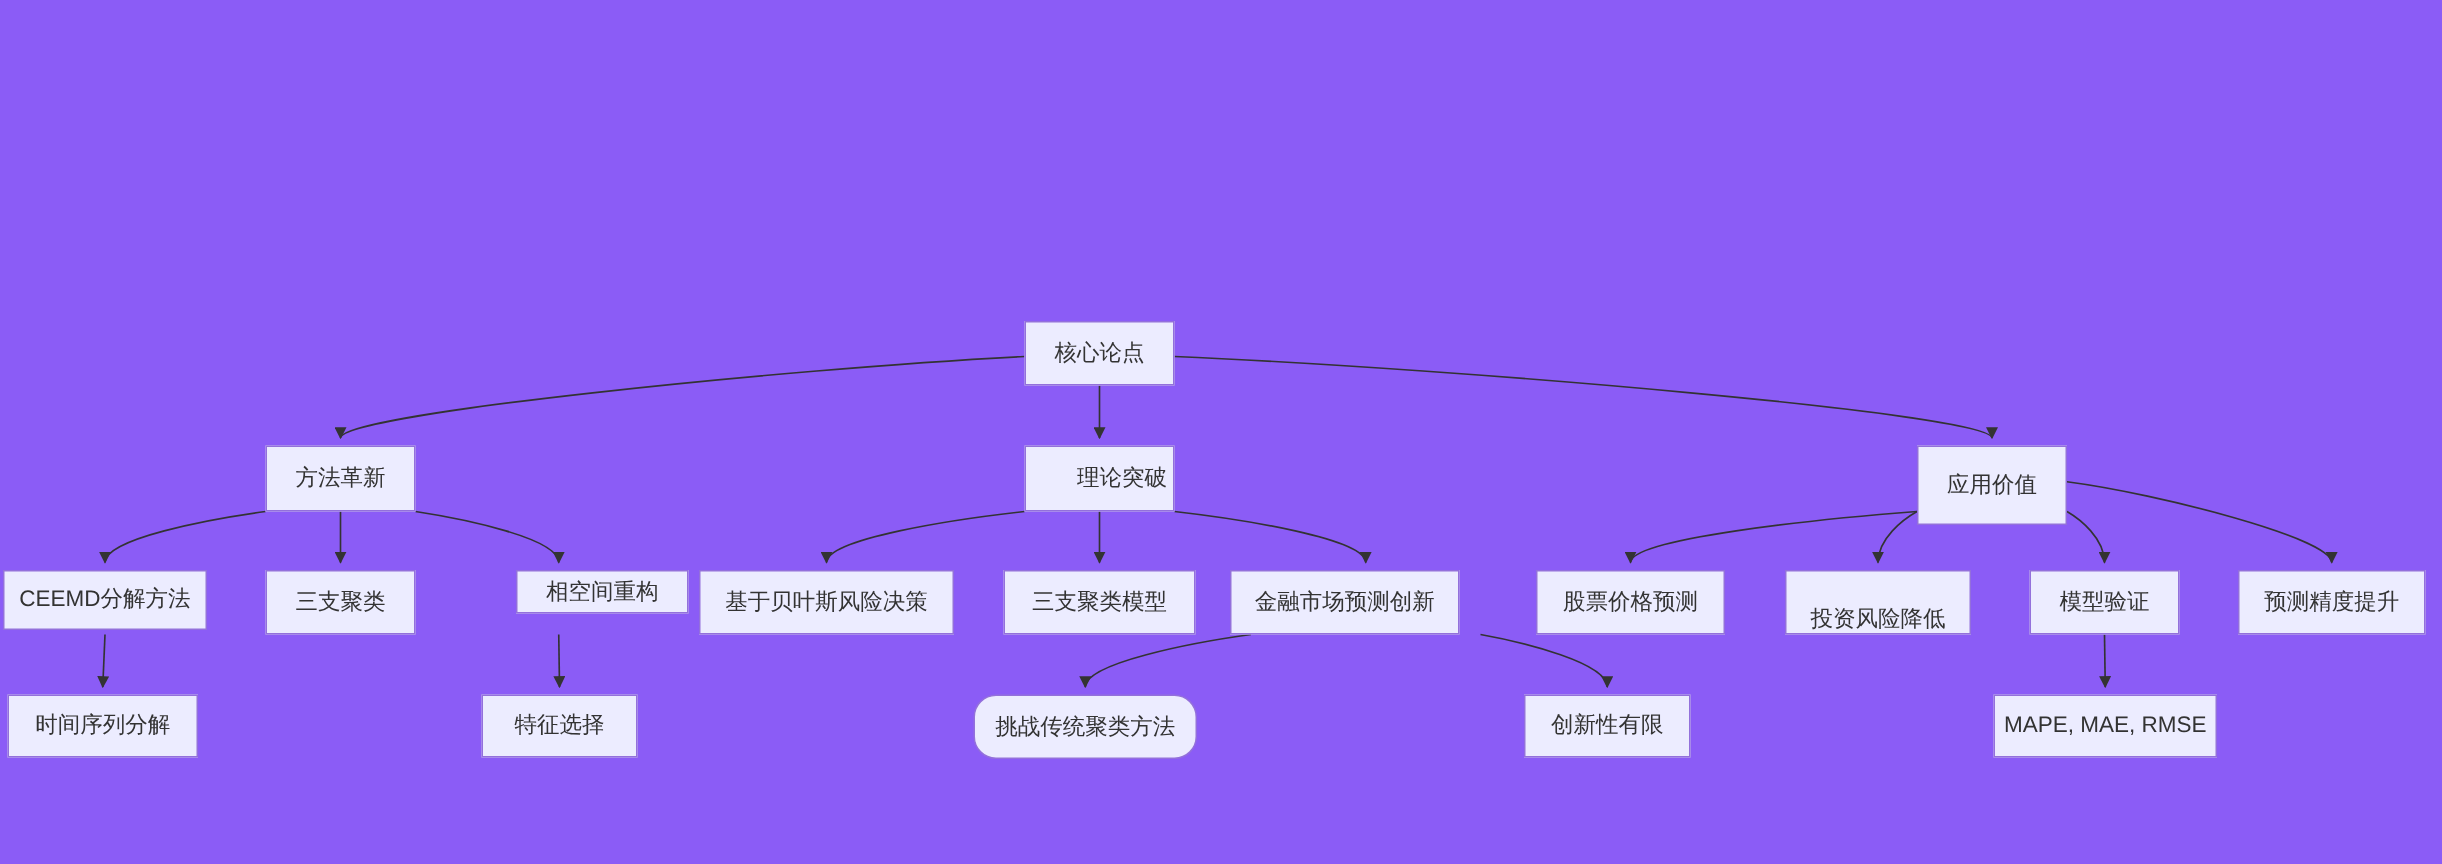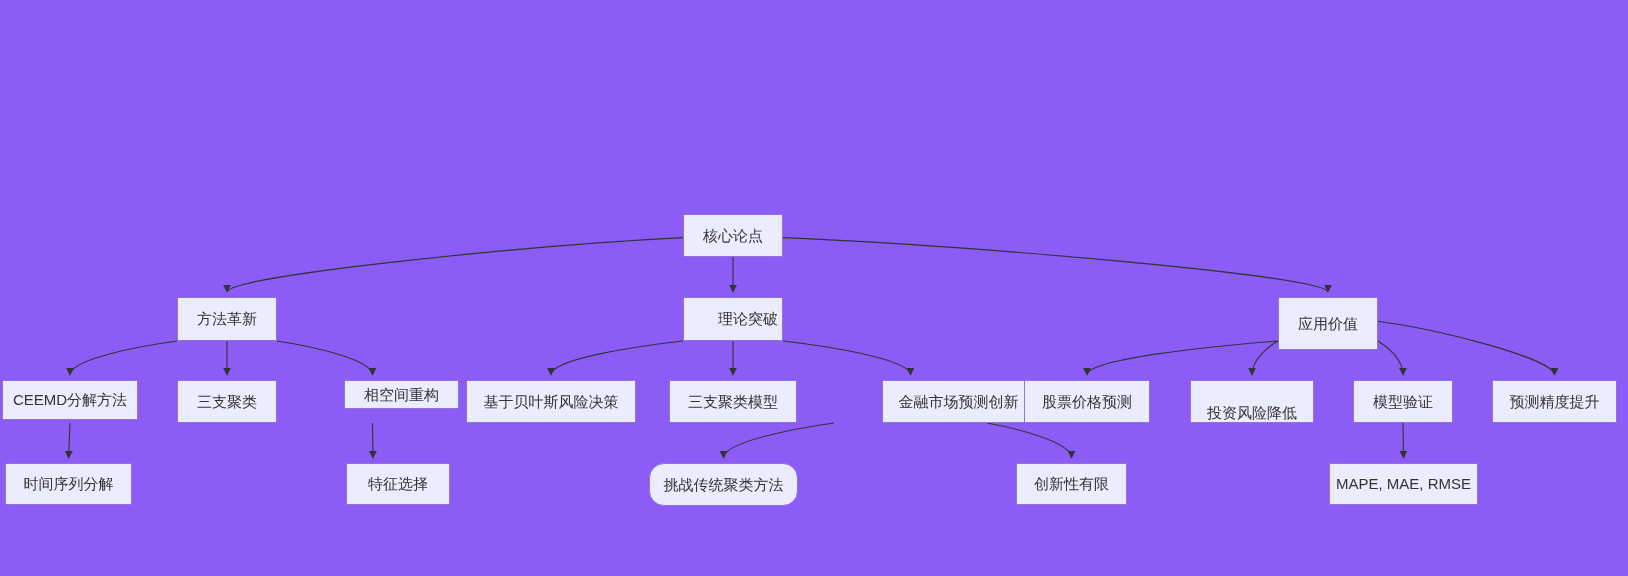--- a/index.html
+++ b/index.html
@@ -71,39 +71,39 @@
     </div>
     <div class="node" style="left: 315px; top: 380px; width: 115px; height: 29px; margin-left: 29px;">
       <span>相空间重构</span>
     </div>
     <div class="node" style="left: 466px; top: 380px; width: 170px; height: 43px;">
       <span>基于贝叶斯风险决策</span>
     </div>
     <div class="node" style="left: 669px; top: 380px; width: 128px; height: 43px; text-align: center;">
       <span>三支聚类模型</span>
     </div>
-    <div class="node" style="left: 882px; top: 380px; width: 153px; height: 43px; text-align: right;">
+    <div class="node" style="left: 820px; top: 380px; width: 153px; height: 43px; text-align: right;">
       <span>金融市场预测创新</span>
     </div>
     <div class="node" style="left: 1024px; top: 380px; width: 126px; height: 43px;">
       <span>股票价格预测</span>
     </div>
     <div class="node" style="left: 1190px; top: 380px; width: 124px; height: 43px; align-items: flex-end;">
       <span>投资风险降低</span>
     </div>
     <div class="node" style="left: 1353px; top: 380px; width: 100px; height: 43px;">
       <span>模型验证</span>
     </div>
     <div class="node" style="left: 1492px; top: 380px; width: 125px; height: 43px;">
       <span>预测精度提升</span>
     </div>
     <div class="node" style="left: 5px; top: 463px; width: 127px; height: 42px;">
       <span>时间序列分解</span>
     </div>
-    <div class="node" style="left: 321px; top: 463px; width: 104px; height: 42px; margin-left: 25px;">
+    <div class="node" style="left: 321px; top: 463px; width: 104px; height: 42px;">
       <span>特征选择</span>
     </div>
     <div class="node" style="left: 649px; top: 463px; width: 149px; height: 43px; border-radius: 15px;">
       <span>挑战传统聚类方法</span>
     </div>
     <div class="node" style="left: 1016px; top: 463px; width: 111px; height: 42px;">
       <span>创新性有限</span>
     </div>
     <div class="node" style="left: 1329px; top: 463px; width: 149px; height: 42px;">
       <span>MAPE, MAE, RMSE</span>

